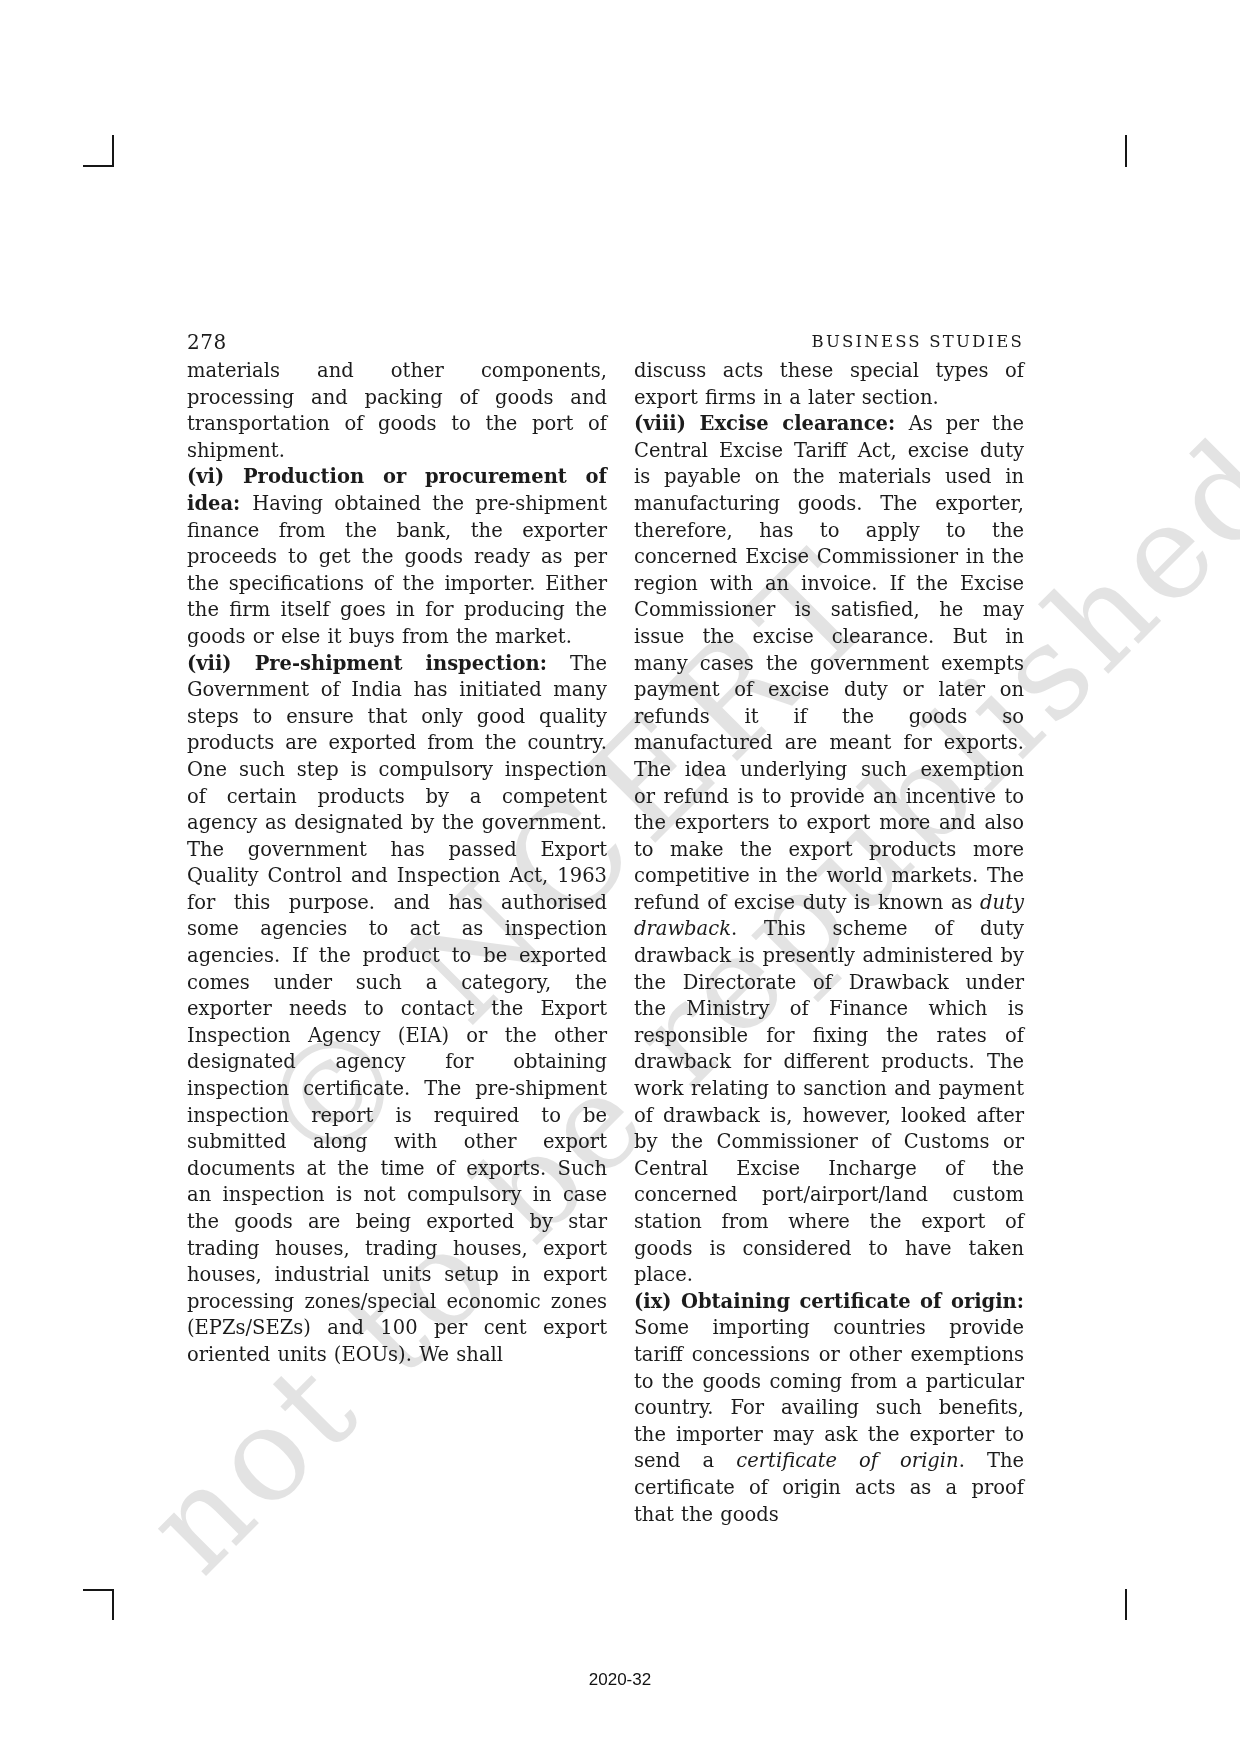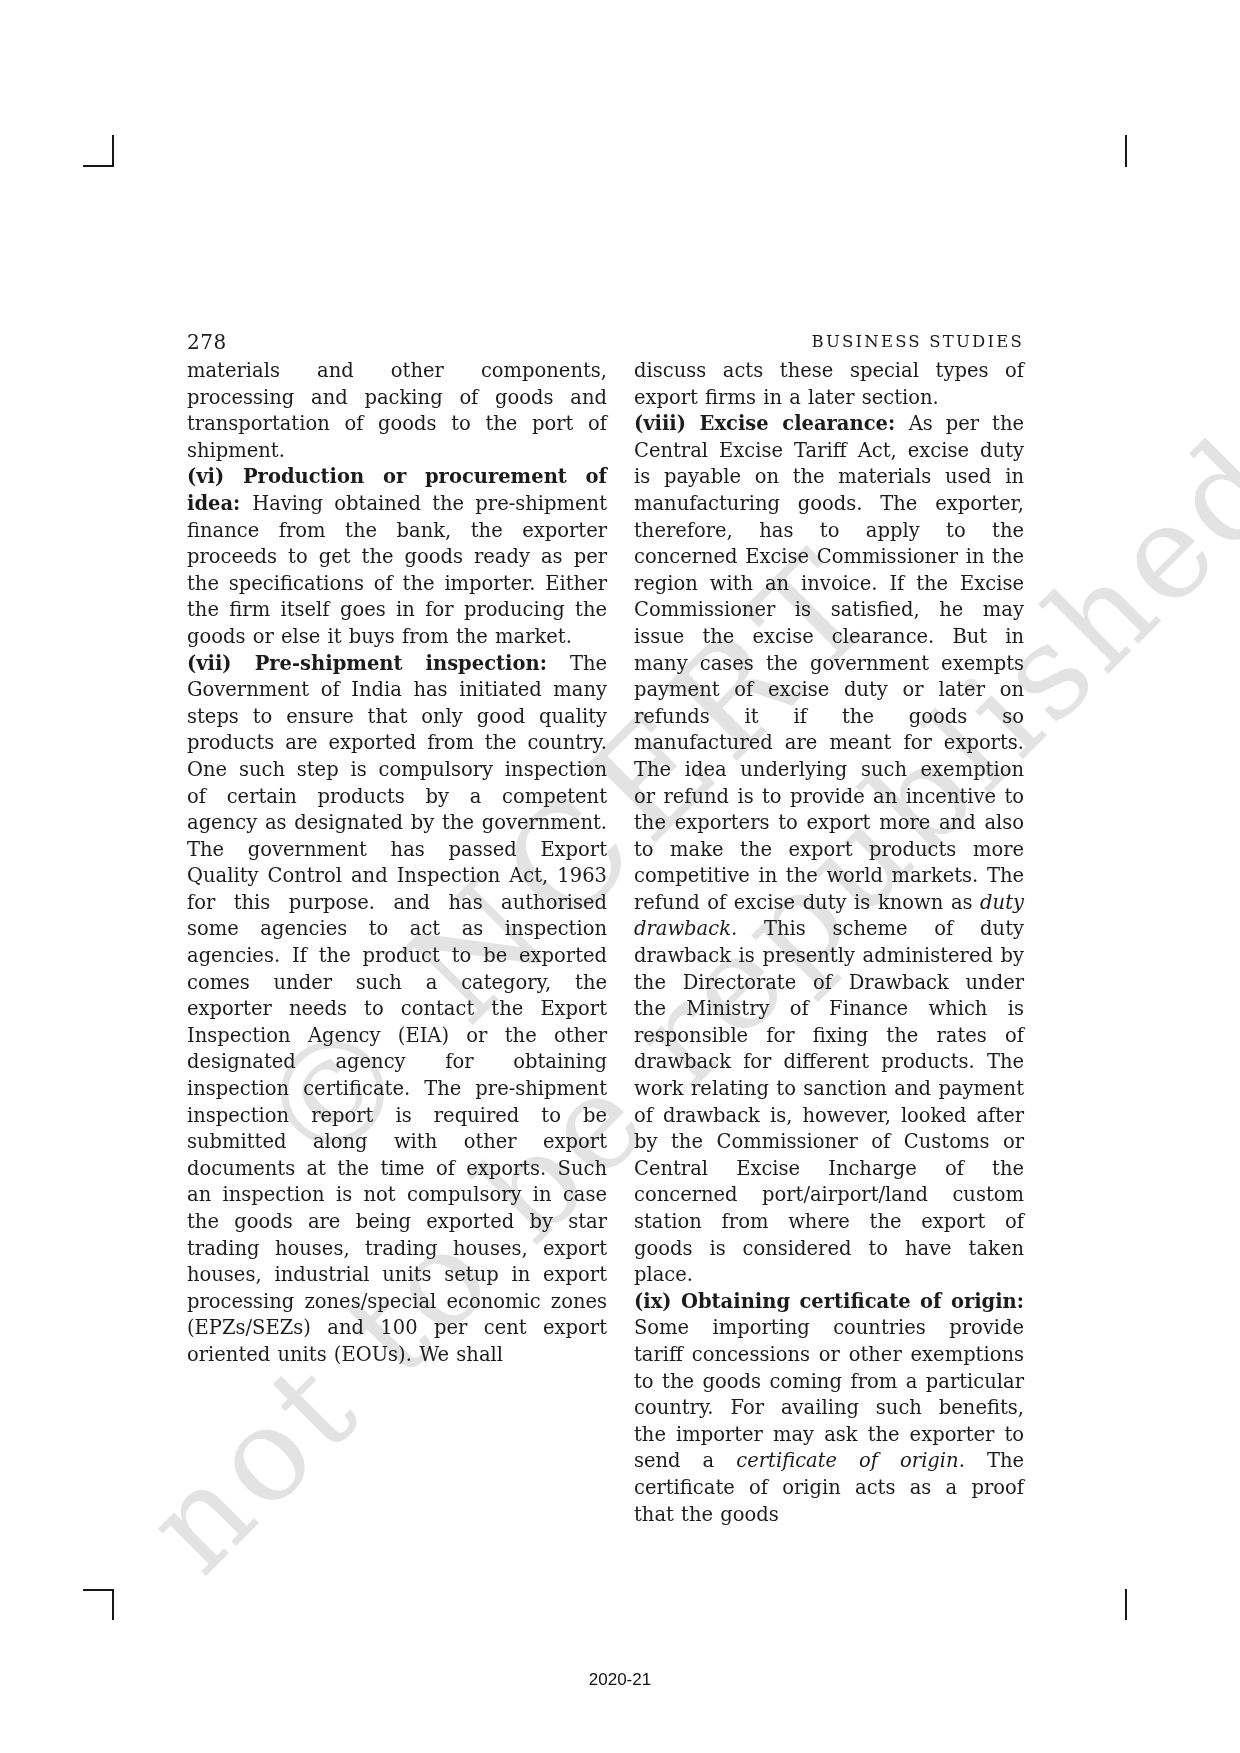--- a/index.html
+++ b/index.html
@@ -90,15 +90,15 @@
         <p class="para"><span class="run-bold">(vi) Production or procurement of idea: </span><span class="run-normal">Having obtained the pre-shipment finance from the bank, the exporter proceeds to get the goods ready as per the specifications of the importer. Either the firm itself goes in for producing the goods or else it buys from the market.</span></p>
         <p class="para"><span class="run-bold">(vii) Pre-shipment inspection: </span><span class="run-normal">The Government of India has initiated many steps to ensure that only good quality products are exported from the country. One such step is compulsory inspection of certain products by a competent agency as designated by the government. The government has passed Export Quality Control and Inspection Act, 1963 for this purpose. and has authorised some agencies to act as inspection agencies. If the product to be exported comes under such a category, the exporter needs to contact the Export Inspection Agency (EIA) or the other designated agency for obtaining inspection certificate. The pre-shipment inspection report is required to be submitted along with other export documents at the time of exports. Such an inspection is not compulsory in case the goods are being exported by star trading houses, trading houses, export houses, industrial units setup in export processing zones/special economic zones (EPZs/SEZs) and 100 per cent export oriented units (EOUs). We shall</span></p>
       </div>
     <div class="col col-right">
         <p class="para"><span class="run-normal">discuss acts these special types of export firms in a later section.</span></p>
         <p class="para"><span class="run-bold">(viii) Excise clearance: </span><span class="run-normal">As per the Central Excise Tariff Act, excise duty is payable on the materials used in manufacturing goods. The exporter, therefore, has to apply to the concerned Excise Commissioner in the region with an invoice. If the Excise Commissioner is satisfied, he may issue the excise clearance. But in many cases the government exempts payment of excise duty or later on refunds it if the goods so manufactured are meant for exports. The idea underlying such exemption or refund is to provide an incentive to the exporters to export more and also to make the export products more competitive in the world markets. The refund of excise duty is known as </span><span class="run-italic">duty drawback</span><span class="run-normal">. This scheme of duty drawback is presently administered by the Directorate of Drawback under the Ministry of Finance which is responsible for fixing the rates of drawback for different products. The work relating to sanction and payment of drawback is, however, looked after by the Commissioner of Customs or Central Excise Incharge of the concerned port/airport/land custom station from where the export of goods is considered to have taken place.</span></p>
         <p class="para"><span class="run-bold">(ix) Obtaining certificate of origin: </span><span class="run-normal">Some importing countries provide tariff concessions or other exemptions to the goods coming from a particular country. For availing such benefits, the importer may ask the exporter to send a </span><span class="run-italic">certificate of origin</span><span class="run-normal">. The certificate of origin acts as a proof that the goods</span></p>
       </div>
   </div>
 
-  <div class="folio">2020-21</div>
+  <div class="folio">2020-32</div>
 
 </div>
 
 </body></html>

